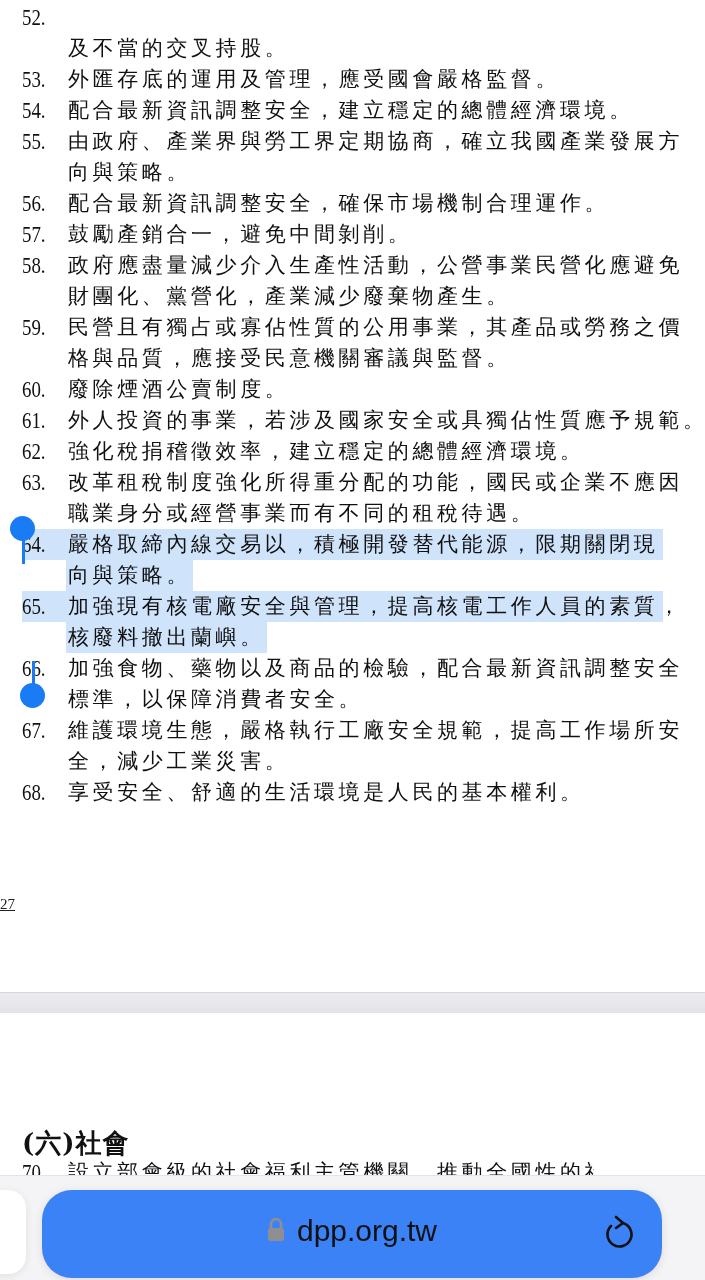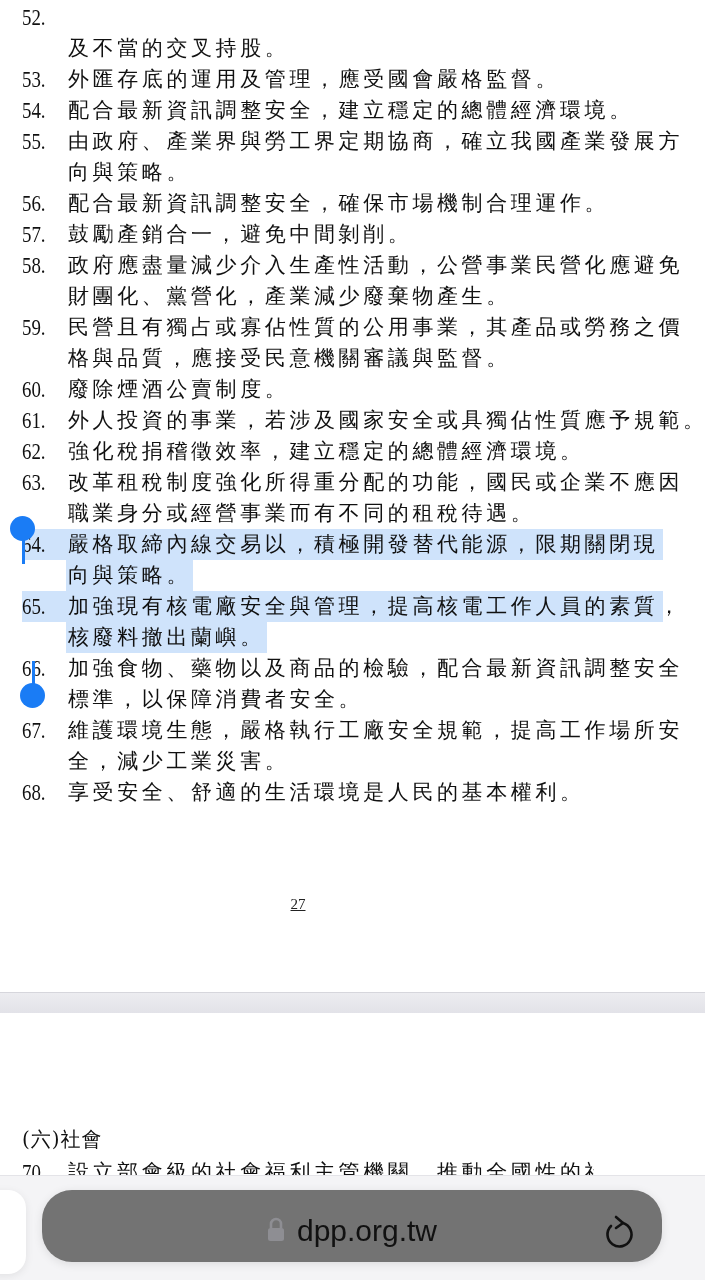--- a/index.html
+++ b/index.html
@@ -18,50 +18,50 @@
   }
   .num {
     position:absolute; left:22px; top:0;
     font-family:"Liberation Serif", "DejaVu Serif", serif;
     font-size:23px; letter-spacing:0; transform:scaleX(0.82); transform-origin:left center;
   }
   .txt { position:absolute; left:68px; top:0; }
   .sel-row { position:absolute; left:22px; right:42px; top:0; height:31px; background:#cfe3fb; }
   .sel-row.short { right:auto; }
   .page-num {
-    position:absolute; left:0; width:596px; top:896px; text-align:center;
+    position:absolute; left:0; width:596px; top:896px; text-align:left;
     font-family:"Liberation Serif", serif; font-size:15px; color:#222;text-decoration:underline;
   }
   .gap {
     position:absolute; left:0; top:992px; width:705px; height:20px;
     background:linear-gradient(#ececf0,#e2e2e8); border-top:1px solid #d6d6dc; border-bottom:1px solid #cfcfd5;
   }
   .page2 { position:absolute; left:0; top:1013px; width:705px; height:267px; background:#fff; }
   .section-title {
-    position:absolute; left:22px; top:113px; font-size:20px; font-weight:normal; letter-spacing:1px;
+    position:absolute; left:22px; top:113px; font-size:26px; font-weight:bold; letter-spacing:1px;
   }
   .cut-line {
     position:absolute; left:0; top:144px; width:594px; height:20px; overflow:hidden;
   }
   .cut-line .line { top:0; }
   .handle-dot {
     position:absolute; width:25px; height:25px; border-radius:50%; background:#1a7cf5;
   }
   .handle-bar { position:absolute; width:3px; background:#1a7cf5; }
   .toolbar {
     position:absolute; left:0; top:1175px; width:705px; height:105px;
     background:#f4f4f6; border-top:1px solid #e4e4e8;
   }
   .tab-stub {
     position:absolute; left:-20px; top:14px; width:46px; height:84px; border-radius:18px;
     background:#ffffff; box-shadow:0 2px 8px rgba(0,0,0,0.08);
   }
   .urlbar {
-    position:absolute; left:42px; top:14px; width:620px; height:72px; border-radius:30px;
-    background:#737373; box-shadow:0 2px 10px rgba(0,0,0,0.10);
+    position:absolute; left:42px; top:14px; width:620px; height:88px; border-radius:30px;
+    background:#3b82f6; box-shadow:0 2px 10px rgba(0,0,0,0.10);
   }
   .url {
     position:absolute; left:0; right:0; top:24px; text-align:center;
     font-family:"Liberation Sans", "DejaVu Sans", sans-serif; font-size:30px; color:#111;
   }
   .lock { display:inline-block; width:18px; height:26px; margin-right:12px; vertical-align:-2px; position:relative; }
   .reload { position:absolute; right:26px; top:24px; width:34px; height:38px; }
 </style>
 </head>
 <body>

